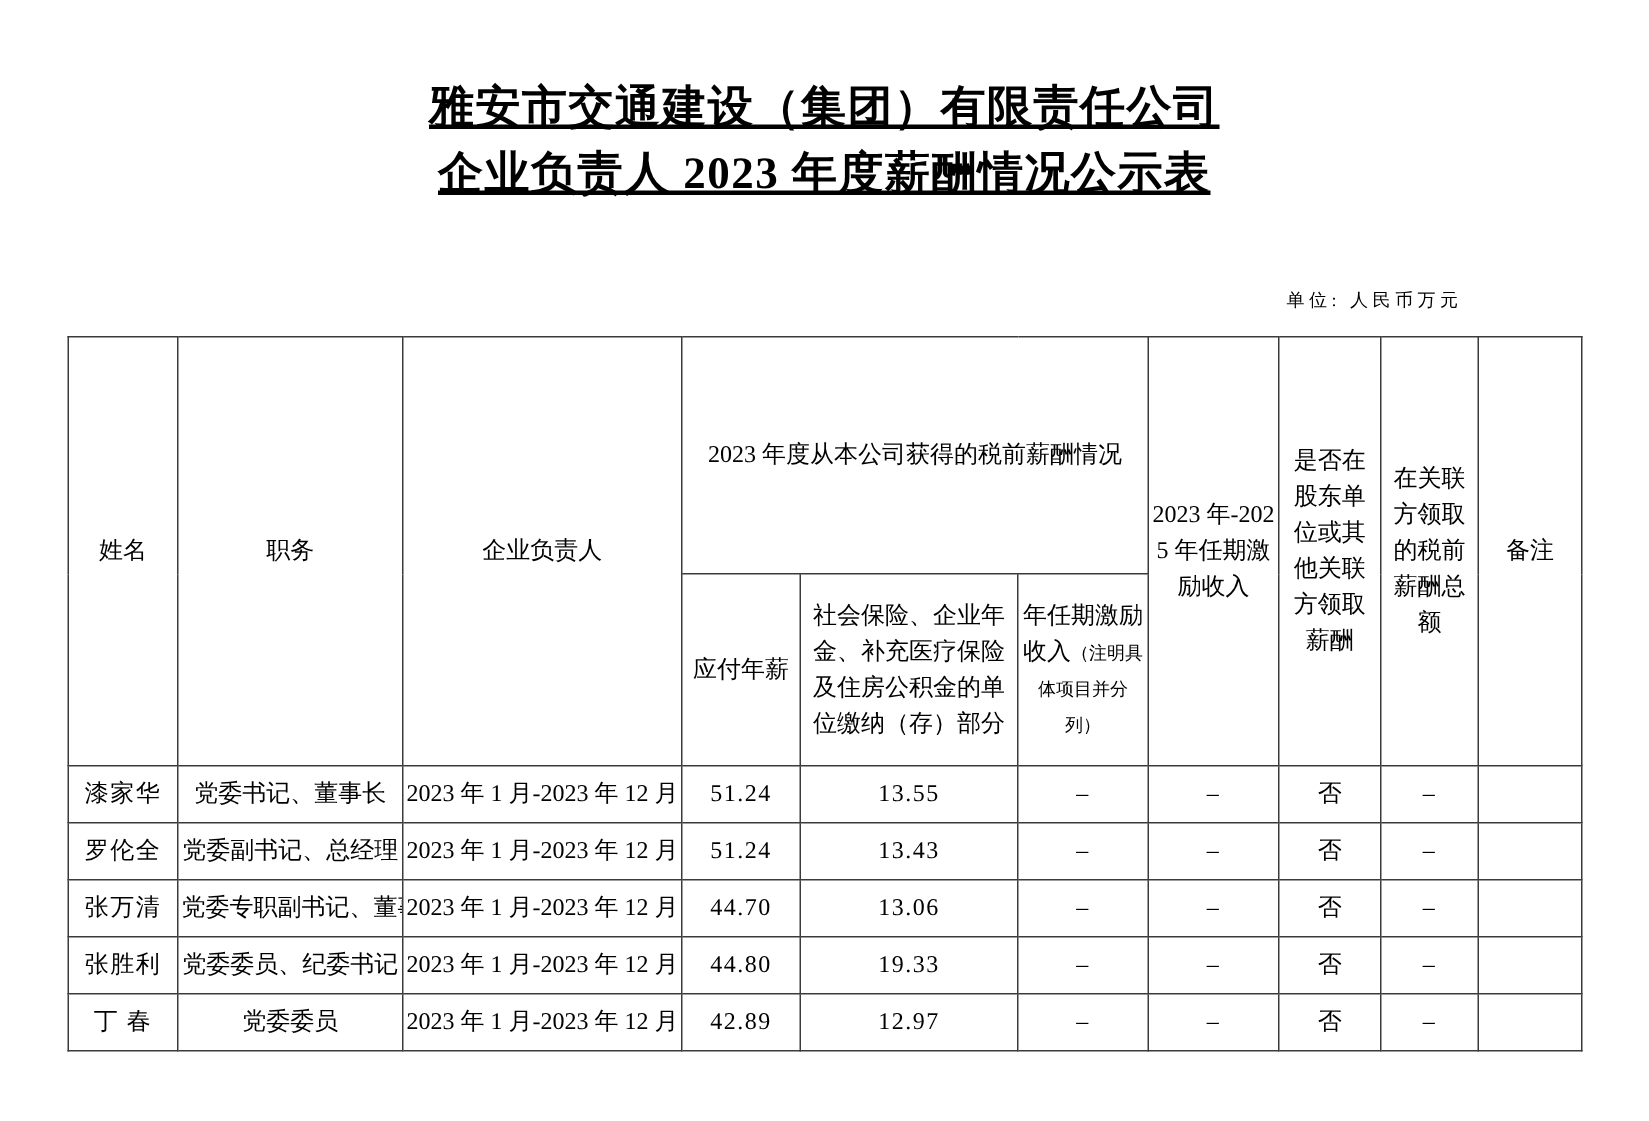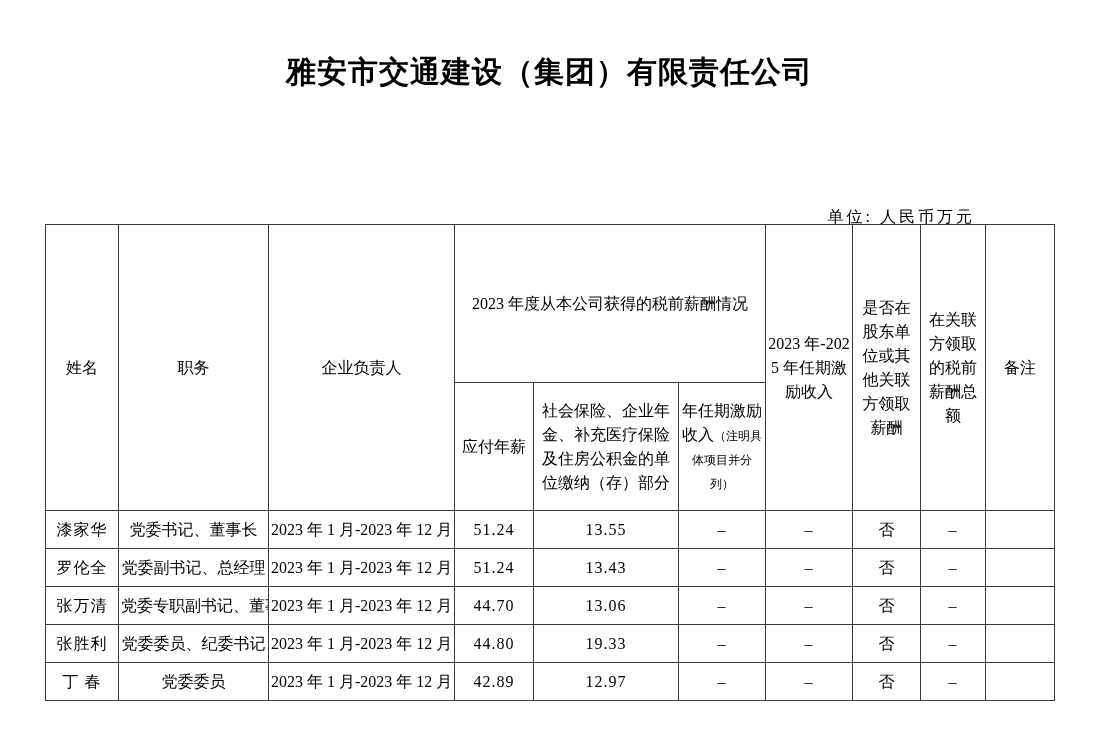--- a/index.html
+++ b/index.html
@@ -4,34 +4,35 @@
 <style>
   html, body { margin: 0; padding: 0; background: #ffffff; }
   .page {
     position: relative;
     width: 1099px;
     height: 747px;
     background: #ffffff;
     color: #000000;
     font-family: "Liberation Serif", "DejaVu Serif", serif;
     overflow: hidden;
+    text-decoration: underline;
   }
   .title-block {
     padding-top: 50px;
     text-align: center;
     font-weight: bold;
     font-size: 30px;
     line-height: 44px;
     letter-spacing: 1px;
   }
   .unit-label {
     position: absolute;
-    top: 207px;
+    top: 192px;
     right: 124px;
-    font-size: 16px;
+    font-size: 12px;
     letter-spacing: 3px;
     white-space: nowrap;
   }
   table.salary-table {
     position: absolute;
     left: 45px;
     top: 224px;
     width: 1009px;
     border-collapse: collapse;
     table-layout: fixed;
@@ -57,20 +58,21 @@
   td.cell-term    { font-size: 14.5px; white-space: nowrap; }
   td.cell-num     { font-size: 15px; letter-spacing: 1px; }
 </style>
 </head>
 <body>
 
 <div class="page">
 
   <div class="title-block">
     <div>雅安市交通建设（集团）有限责任公司</div>
+    <div>企业负责人 2023 年度薪酬情况公示表</div>
   </div>
 
   <div class="unit-label">单位: 人民币万元</div>
 
   <table class="salary-table">
     <colgroup>
       <col style="width:73px">
       <col style="width:150px">
       <col style="width:186px">
       <col style="width:79px">

